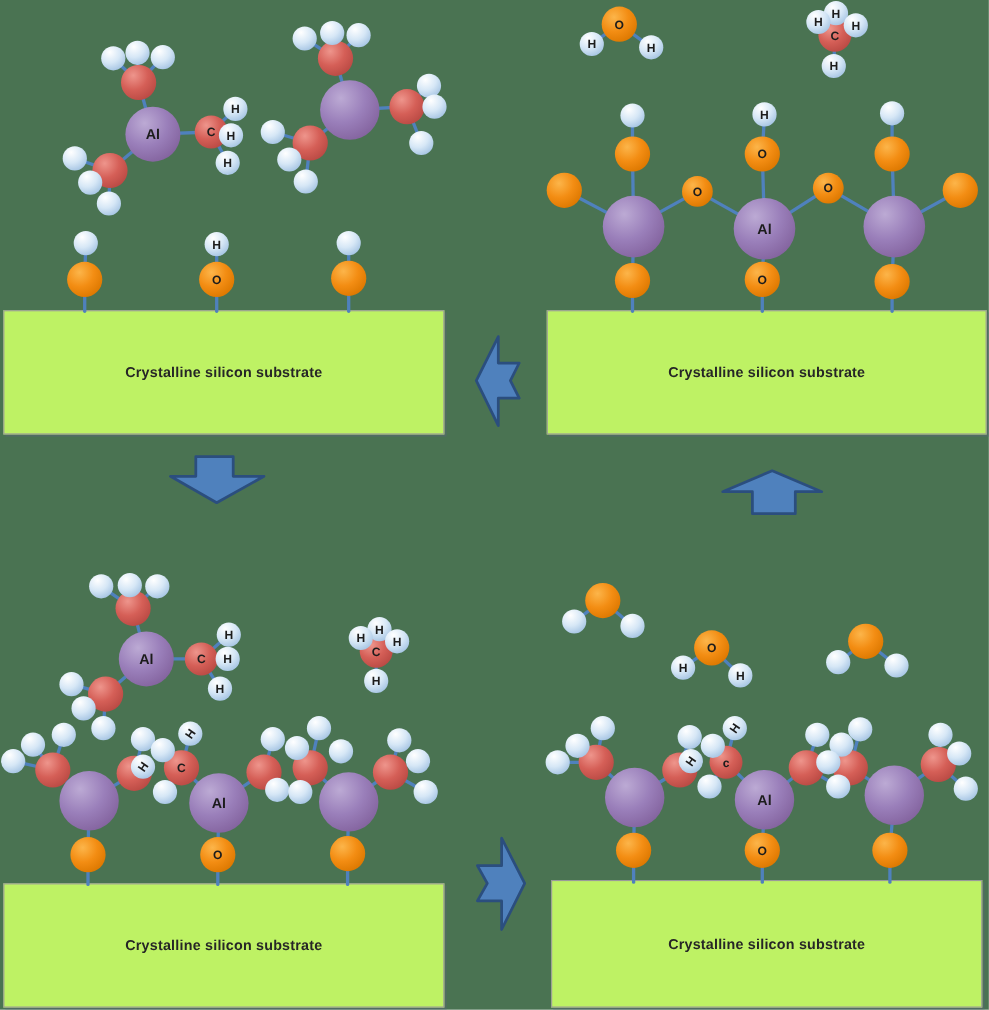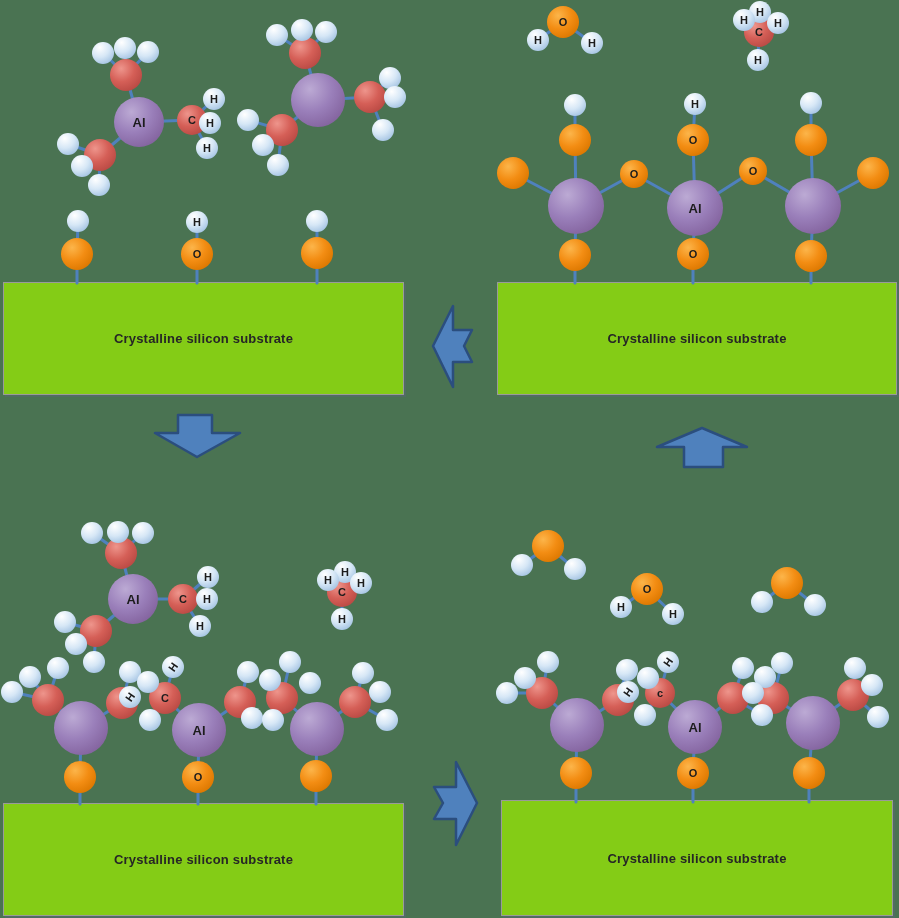--- a/index.html
+++ b/index.html
@@ -6,21 +6,21 @@
   html,body{margin:0;padding:0;}
   body{font-family:"Liberation Sans", sans-serif;}
   #stage{
     position:relative;
     width:899px;height:918px;
     overflow:hidden;
     background:#4a7352;
   }
   .substrate{
     position:absolute;
-    background:#84cc16;
+    background:#bef264;
     border:1px solid #9a9a9a;
     box-shadow:2px 2px 0 rgba(90,100,120,.45);
     display:flex;align-items:center;justify-content:center;
     box-sizing:border-box;
   }
   .substrate span{
     color:#262626;
     font-size:13px;
     font-weight:bold;
     letter-spacing:.2px;

